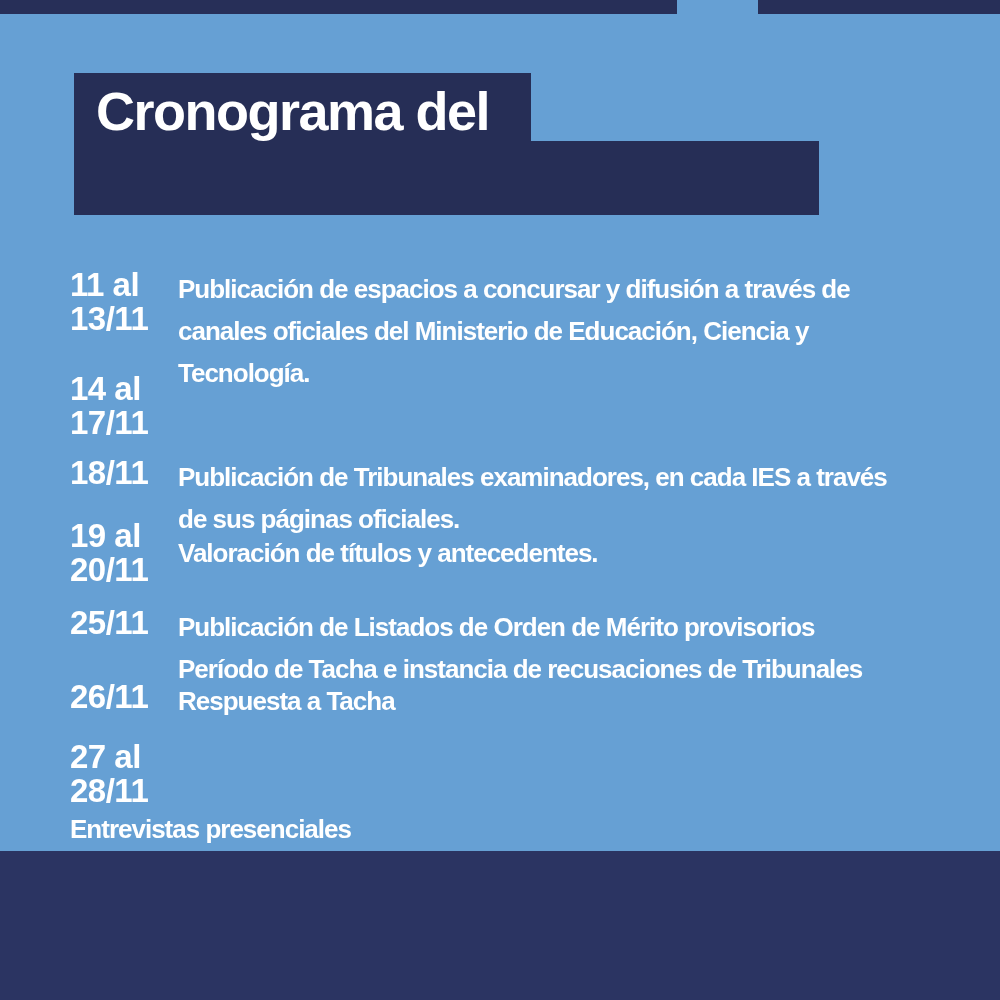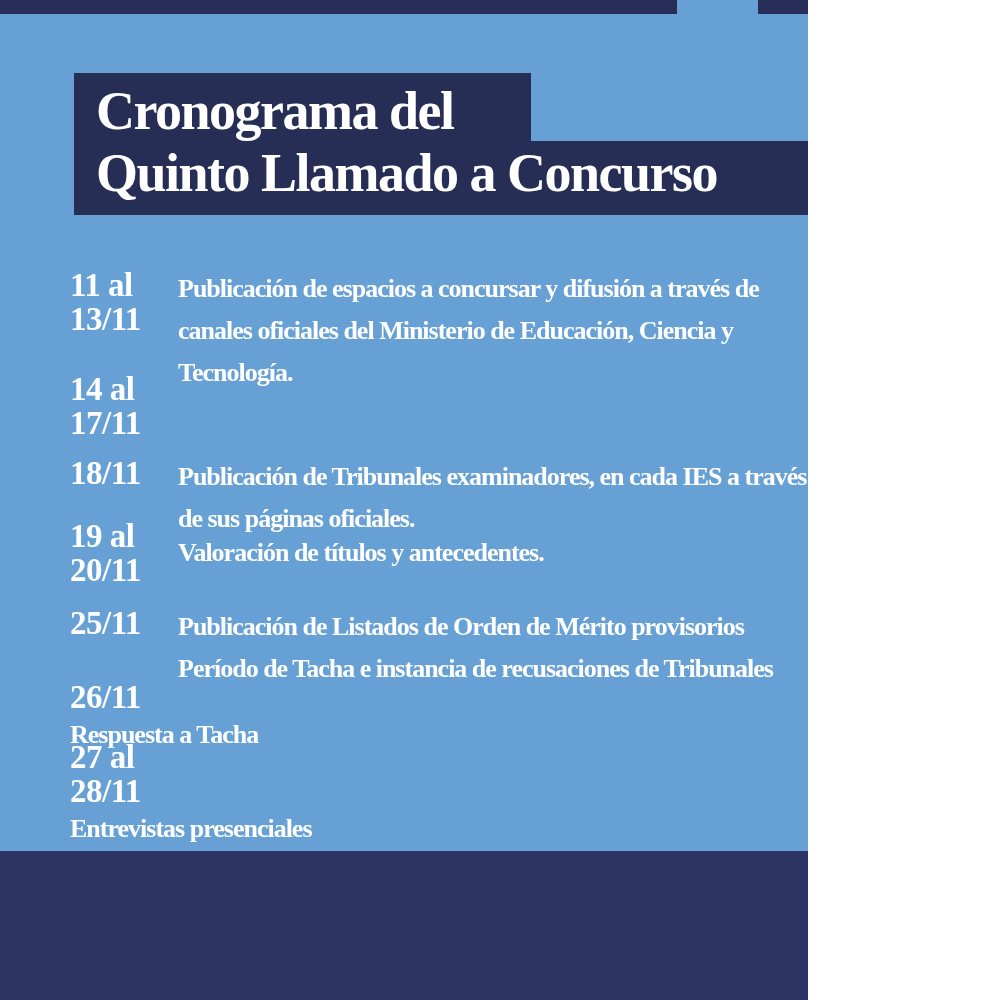--- a/index.html
+++ b/index.html
@@ -1,19 +1,19 @@
 <!DOCTYPE html>
 <html><head>
 <meta charset="utf-8">
 <style>
   html,body{margin:0;padding:0;}
   .canvas{
-    position:relative;width:808px;height:1000px;overflow:hidden;
+    position:relative;width:1000px;height:1000px;overflow:hidden;
     background:#66A0D4;
-    font-family:Liberation Serif, serif;
+    font-family:Liberation Sans, sans-serif;
     color:#FFFFFF;
   }
   
   .top-bar{position:absolute;left:0;top:0;width:1000px;height:14px;background:#272F58;}
   .top-bar-notch{position:absolute;left:677px;top:0;width:81px;height:14px;background:#66A0D4;}
   
   .title-rect-1{position:absolute;left:74px;top:73px;width:457px;height:68px;background:#262E56;}
   .title-rect-2{position:absolute;left:74px;top:141px;width:745px;height:74px;background:#262E56;}
   .title-text{
     position:absolute;left:96px;top:80px;
@@ -27,38 +27,37 @@
     flex:none;width:108px;
     font-size:33px;line-height:34px;font-weight:bold;letter-spacing:-0.5px;
     white-space:pre;
   }
   .desc{
     flex:1;margin-top:0px;
     font-size:26px;line-height:42px;font-weight:bold;letter-spacing:-1px;
     white-space:pre;
   }
   .r1{top:268px;} .r2{top:372px;align-items:center;} .r3{top:456px;} .r4{top:519px;}
-  .r5{top:606px;} .r6{top:680px;flex-direction:column;} .r7{top:740px;flex-direction:column;}
+  .r5{top:606px;} .r6{top:680px;} .r7{top:740px;flex-direction:column;}
   
   .footer{position:absolute;left:0;top:851px;width:1000px;height:149px;background:#2B3462;}
 </style>
 </head>
 <body>
 
 <div class="canvas">
 
   <div class="top-bar">
     <div class="top-bar-notch"></div>
   </div>
 
   <div class="title-rect-1"></div>
   <div class="title-rect-2"></div>
   <div class="title-text">
     <div>Cronograma del</div>
-    <div>Quinto Llamado a Concurso</div>
   </div>
 
   <div class="row r1">
     <div class="date">11 al
 13/11</div>
     <div class="desc">Publicación de espacios a concursar y difusión a través de
 canales oficiales del Ministerio de Educación, Ciencia y
 Tecnología.</div>
   </div>
   <div class="row r2">

